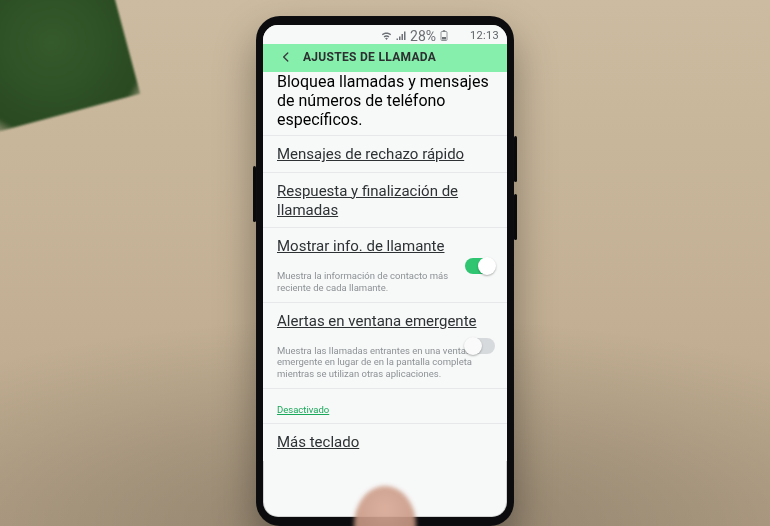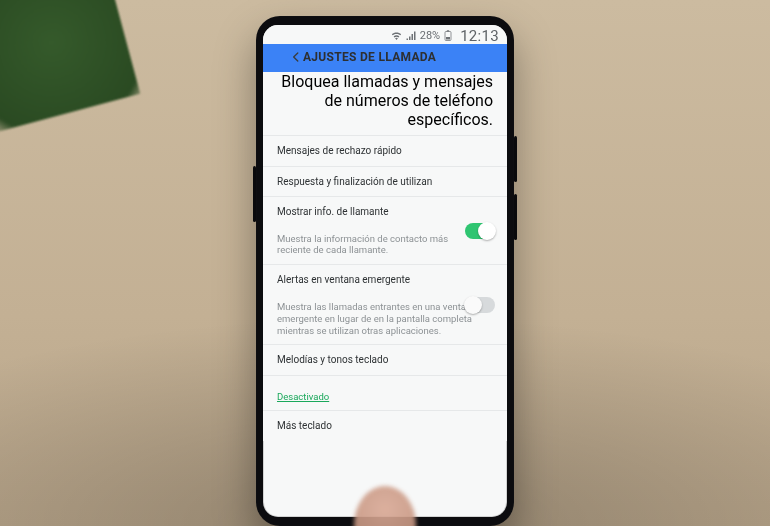--- a/index.html
+++ b/index.html
@@ -73,27 +73,28 @@
     display: flex;
     align-items: center;
     justify-content: flex-end;
     gap: 4px;
     padding: 2px 8px 0 8px;
     font-size: 9px;
     color: #6a6e72;
     background: #f7f8f8;
   }
   .statusbar .sb-icon svg { display: block; }
-  .statusbar .time { font-size: 15px; letter-spacing: .3px; color:#5f6367; margin-left:4px;}
-  .statusbar .batt-txt { font-size: 11px; color:#6a6e72; }
+  .statusbar .time { font-size: 11px; letter-spacing: .3px; color:#5f6367; margin-left:18px;}
+  .statusbar .batt-txt { font-size: 14px; color:#6a6e72; }
   .header {
     display: flex;
     align-items: center;
-    padding: 6px 10px 8px 26px;
-    background: #3b82f6;
+    gap: 10px;
+    padding: 6px 10px 8px 16px;
+    background: #86efac;
   }
   .header .back svg { display:block; }
   .header .title {
     font-size: 12px;
     font-weight: 700;
     letter-spacing: .3px;
     color: #2d2f31;
   }
   .list {
     position: relative;
@@ -104,23 +105,24 @@
     position: relative;
   }
   .row:not(.no-divider)::after {
     content: "";
     position: absolute;
     left: 0; right: 0; bottom: 0;
     height: 1px;
     background: #e6e8e9;
   }
   .row .primary {
-    font-size: 10px;
+    font-size: 15px;
     color: #2e3234;
     line-height: 1.25;
+    text-decoration: underline;
   }
   .row .secondary {
     font-size: 9.5px;
     color: #8d9295;
     line-height: 1.25;
     margin-top: 14px;
   }
   .row .status-green {
     font-size: 9.5px;
     color: #1aa85b;
@@ -145,21 +147,20 @@
     background: #fff;
     box-shadow: 0 1px 2px rgba(0,0,0,0.3);
   }
   .toggle.on { background: #2fc571; }
   .toggle.on .knob { right: -1px; }
   .toggle.off { background: #d7dadc; }
   .toggle.off .knob { left: -1px; background:#fafafa;}
   .partial-row {
     padding: 0 14px 7px 14px;
     position: relative;
-    text-align: right;
   }
   .partial-row::after{
     content:"";
     position:absolute; left:0; right:0; bottom:0; height:1px; background:#e6e8e9;
   }
 
   .thumb {
     position: absolute;
     left: 50%;
     bottom: -38px;
@@ -216,43 +217,40 @@
 
         <div class="partial-row">
           <div class="secondary">Bloquea llamadas y mensajes de números de teléfono específicos.</div>
         </div>
 
         <div class="row">
           <div class="primary">Mensajes de rechazo rápido</div>
         </div>
 
         <div class="row">
-          <div class="primary">Respuesta y finalización de utilizan</div>
+          <div class="primary">Respuesta y finalización de llamadas</div>
         </div>
 
         <div class="row has-toggle">
           <div class="primary">Mostrar info. de llamante</div>
           <div class="secondary">Muestra la información de contacto más reciente de cada llamante.</div>
           <div class="toggle on">
               <div class="knob"></div>
             </div>
         </div>
 
         <div class="row has-toggle">
           <div class="primary">Alertas en ventana emergente</div>
           <div class="secondary">Muestra las llamadas entrantes en una ventana emergente en lugar de en la pantalla completa mientras se utilizan otras aplicaciones.</div>
           <div class="toggle off">
               <div class="knob"></div>
             </div>
         </div>
 
 
-        <div class="row">
-          <div class="primary">Melodías y tonos teclado</div>
-        </div>
 
         <div class="row">
           <div class="status-green">Desactivado</div>
         </div>
 
 
         <div class="row no-divider">
           <div class="primary">Más teclado</div>
         </div>
 

